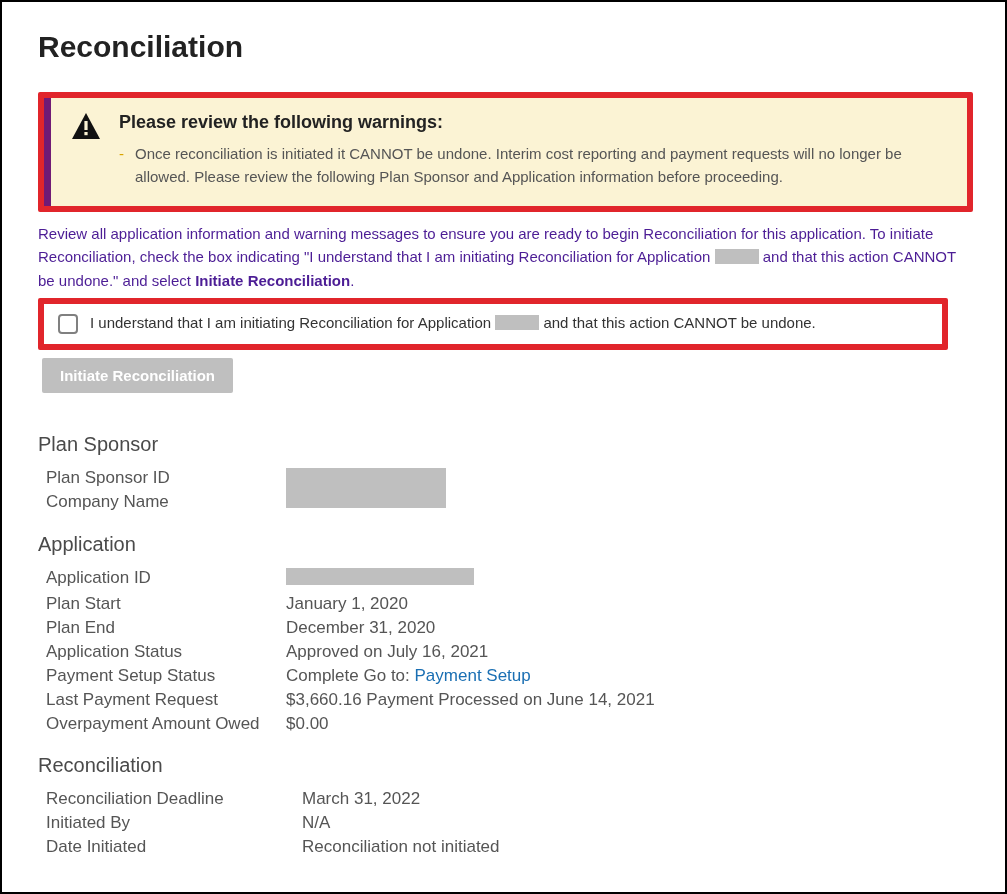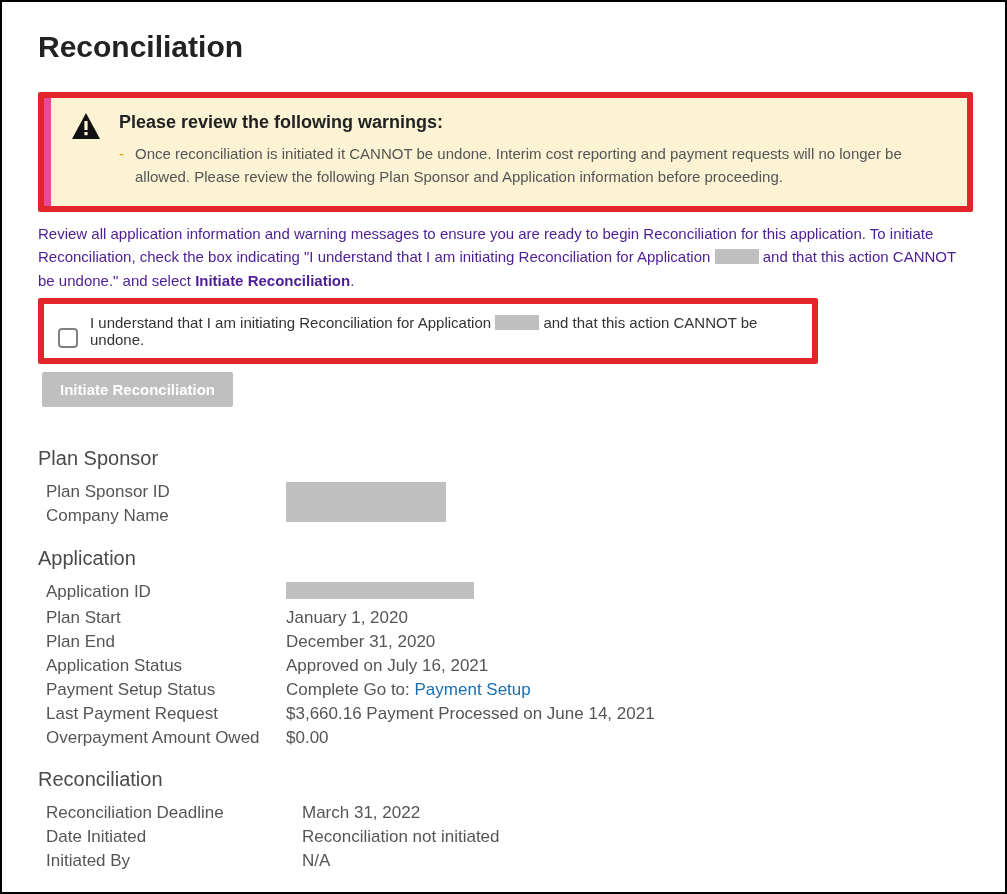--- a/index.html
+++ b/index.html
@@ -22,21 +22,21 @@
     margin:0 0 28px 0;
     color:#222;
   }
   .highlight-box {
     border:6px solid #e1252b;
     border-radius:2px;
     margin-bottom:10px;
   }
   .warning-banner {
     background:#fbf3d4;
-    border-left:7px solid #ec4899;
+    border-left:7px solid #701a75;
     padding:14px 22px 18px 20px;
     display:flex;
     align-items:flex-start;
   }
   .warning-icon {
     flex:0 0 auto;
     margin-right:18px;
     margin-top:0px;
   }
   .warning-content { flex:1 1 auto; }
@@ -73,23 +73,23 @@
     display:inline-block;
     width:44px; height:15px;
     background:#bfbfbf;
     vertical-align:-2px;
   }
   .consent-wrap {
     border:6px solid #e1252b;
     border-radius:2px;
     padding:10px 14px;
     display:flex;
-    align-items:flex-end;
+    align-items:flex-start;
     margin:6px 0 8px 0;
-    width:780px;
+    width:910px;
   }
   .checkbox {
     width:20px; height:20px;
     border:2px solid #808080;
     border-radius:4px;
     background:#fff;
     margin-right:12px;
     flex:0 0 auto;
   }
   .consent-label { font-size:15px; color:#333; }
@@ -224,23 +224,23 @@
 
   
   <div class="section-heading">Reconciliation</div>
   <table class="kv-table">
     <tbody>
         <tr>
       <td class="label" style="width:264px">Reconciliation Deadline</td>
       <td class="value">March 31, 2022</td>
     </tr>
     <tr>
+      <td class="label" style="width:264px">Initiated By</td>
+      <td class="value">N/A</td>
+    </tr>
+    <tr>
       <td class="label" style="width:264px">Date Initiated</td>
       <td class="value">Reconciliation not initiated</td>
     </tr>
-    <tr>
-      <td class="label" style="width:264px">Initiated By</td>
-      <td class="value">N/A</td>
-    </tr>
   </tbody>
     </table>
 
 </div>
 
 </body></html>

